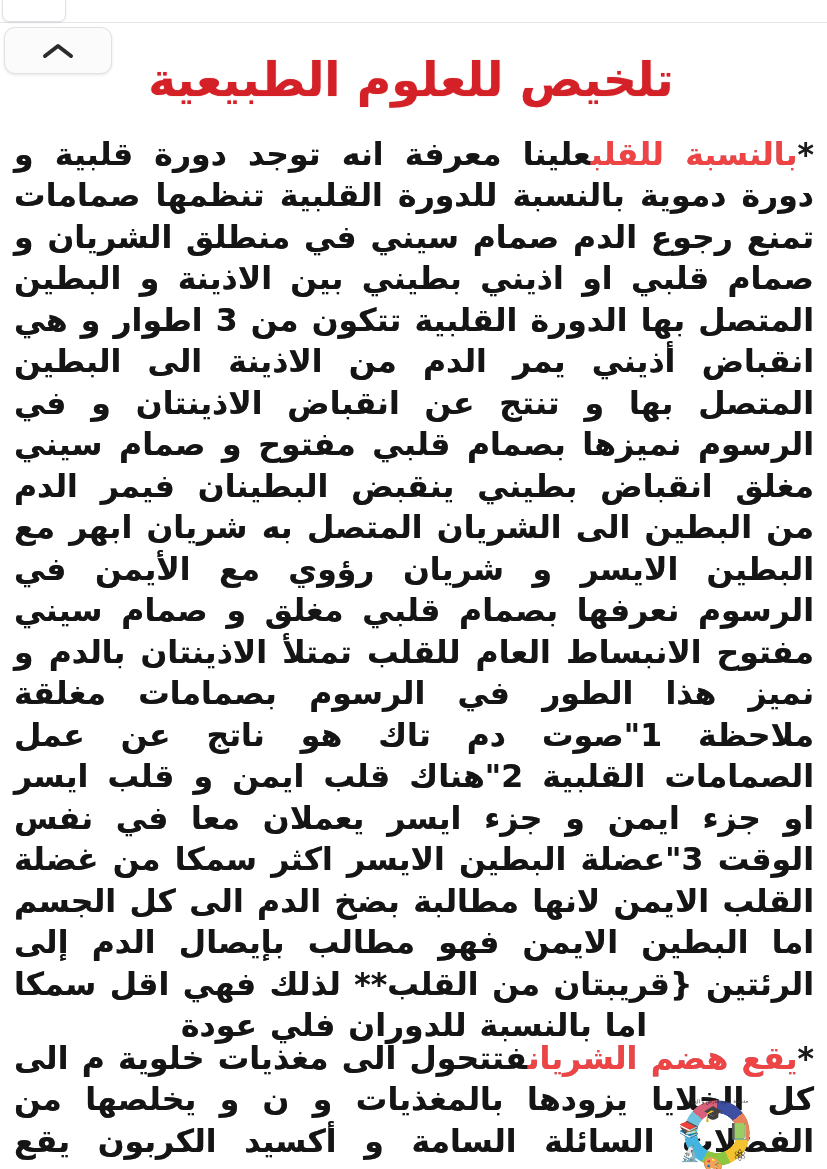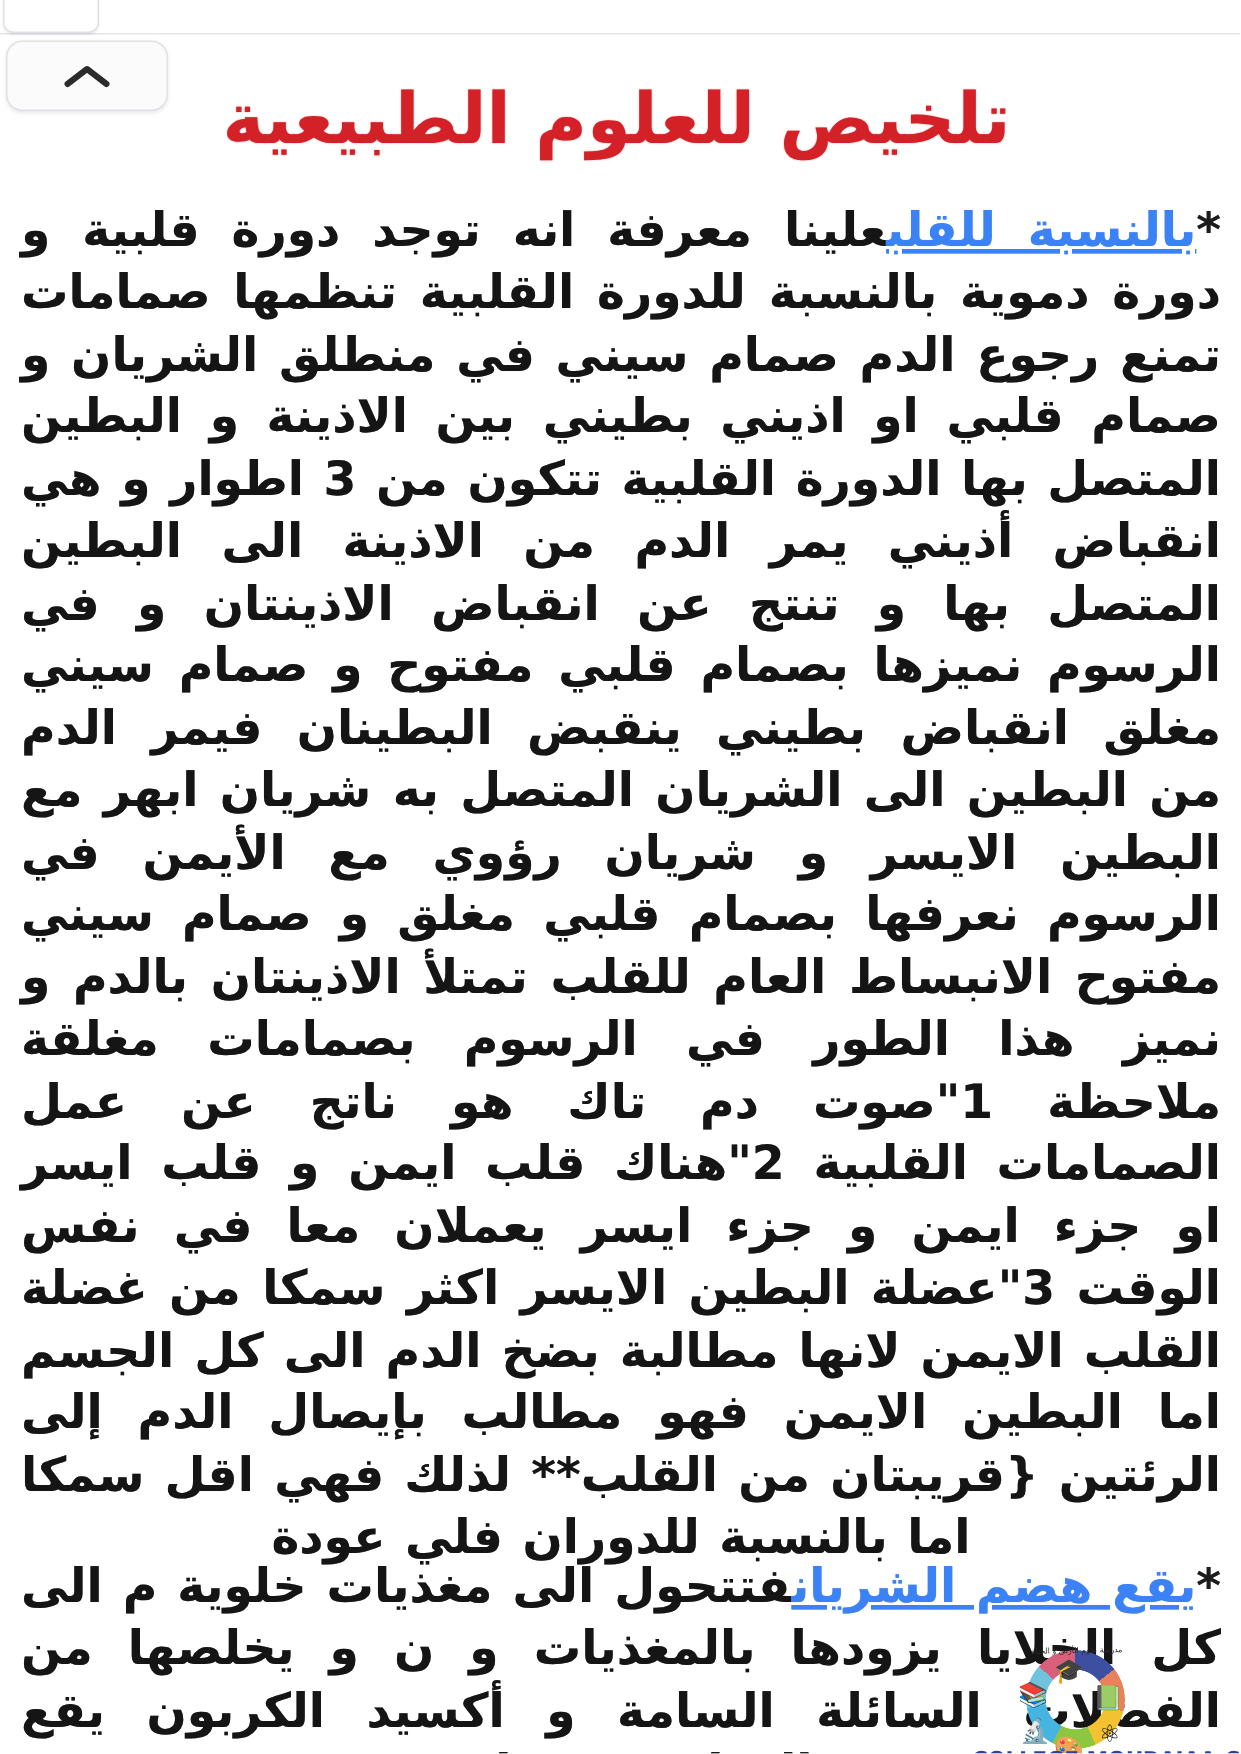--- a/index.html
+++ b/index.html
@@ -102,24 +102,23 @@
     text-shadow: 0 0 .4px rgba(0,0,0,.5);
   }
   #para-heart  { top: 84px;  }
   #para-food   { top: 988px; }
 
   .star {
     color: #1c1c1c;
     font-weight: 700;
   }
   .kw {
-    color: #3b82f6;
+    color: #ef4444;
     font-weight: 700;
     text-shadow: 0 0 .5px rgba(60,95,150,.6);
-    text-decoration: underline;
   }
   .num {
     font-weight: 700;
   }
 
   
   #watermark {
     position: absolute;
     left: 648px;
     top: 1082px;

